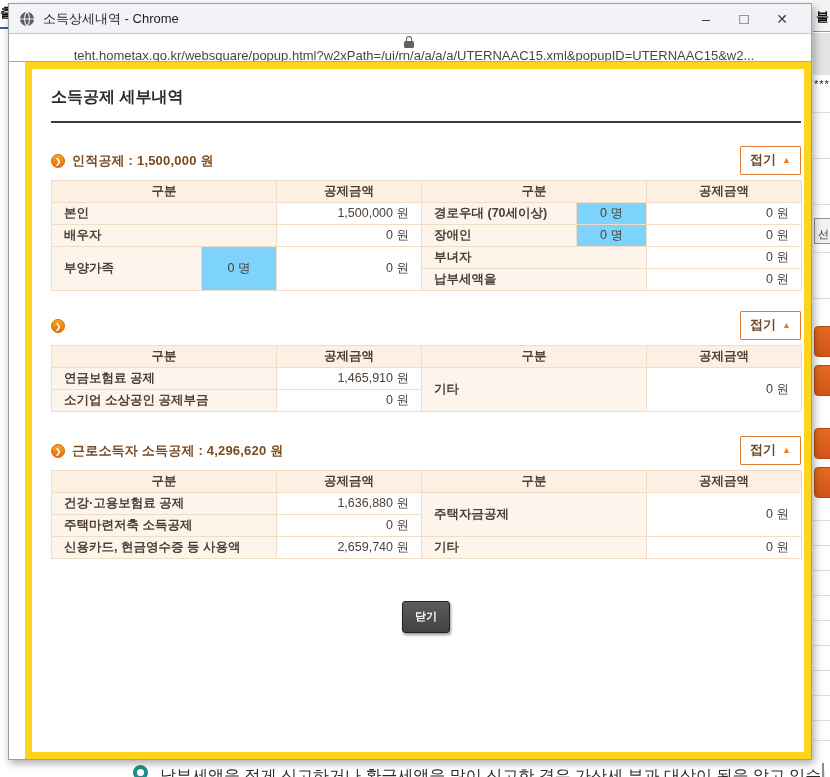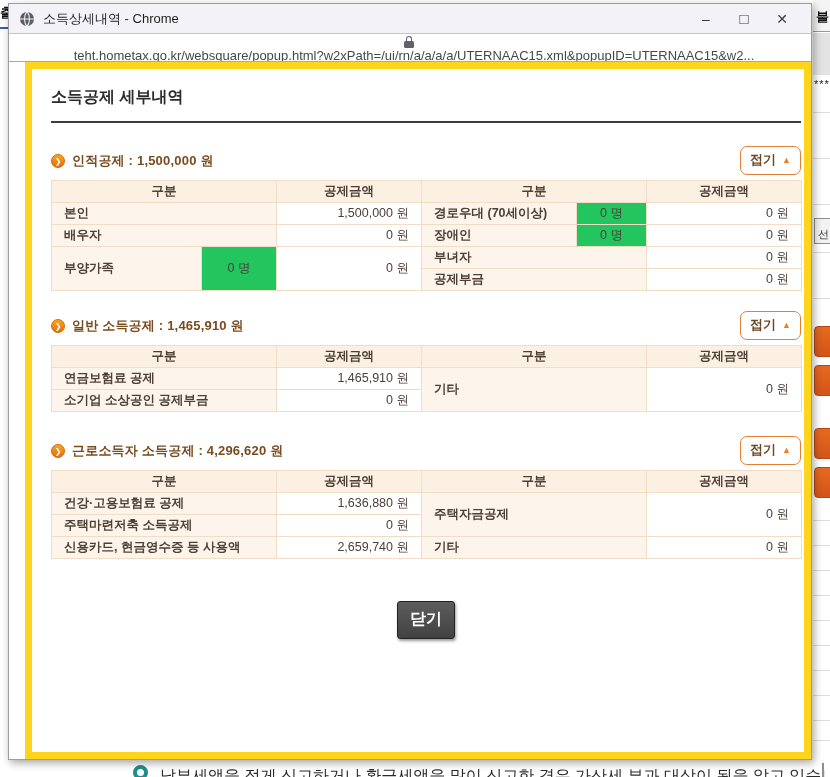--- a/index.html
+++ b/index.html
@@ -63,37 +63,37 @@
 
   .sec-head { display:flex; align-items:center; position:relative; height:27px; }
   .sec-head.s1 { margin-top:24px; }
   .sec-head.s2 { margin-top:21px; }
   .sec-head.s3 { margin-top:25px; }
   .bullet-icon { width:14px; height:14px; border-radius:50%;
     background:linear-gradient(#f6a623,#e46f0e); border:1px solid #cf6a00;
     color:#fff; font-size:8px; line-height:13px; text-align:center; flex:0 0 14px; }
   .sec-title { margin-left:7px; font-size:13px; font-weight:bold; color:#7a4b1e; letter-spacing:.2px; }
   .fold-btn { margin-left:auto; display:flex; align-items:center; gap:6px;
-    background:#fff; border:1px solid #e07f35; border-radius:7px;
+    background:#fff; border:1px solid #e07f35; border-radius:1px;
     padding:4px 9px 5px; cursor:pointer; }
   .fold-label { font-size:13px; font-weight:bold; color:#6b4722; }
   .fold-arrow { font-size:9px; color:#ef7c1f; }
 
   table.dtable { width:750px; border-collapse:collapse; table-layout:fixed;
     margin-top:6px; border-top:1px solid #b7ab9e; }
   .dtable th, .dtable td { border:1px solid #f1dcc5; height:22px;
     font-size:12.5px; color:#4e4037; overflow:hidden; white-space:nowrap; }
   .dtable th { background:#fcf0e3; font-weight:bold; text-align:center; }
   .dtable td.lbl { background:#fdf5ec; text-align:left; padding-left:12px; font-weight:bold; }
-  .dtable td.cnt { background:#22c55e; text-align:center; }
+  .dtable td.cnt { background:#7dd3fc; text-align:center; }
   .dtable td.val { background:#fff; text-align:right; padding-right:12px; }
 
   .close-row { text-align:center; margin-top:42px; }
   .close-btn { background:linear-gradient(#5c5c5c,#424242); border:1px solid #222;
-    border-radius:3px; color:#fff; font-size:16px; font-weight:bold;
+    border-radius:3px; color:#fff; font-size:11px; font-weight:bold;
     padding:7px 12px 8px; cursor:pointer; box-shadow:1px 2px 3px rgba(0,0,0,.4); }
 </style>
 </head>
 <body>
 
 <div class="bg-left-text">출</div>
 <div class="bg-left-line"></div>
 
 <div class="bg-right">
   <div class="bg-right-top">불</div>
@@ -193,29 +193,28 @@
           <td class="val">0 원</td>
         </tr>
         <tr>
           <td rowspan="2" class="lbl">부양가족</td>
           <td rowspan="2" class="cnt">0 명</td>
           <td rowspan="2" class="val">0 원</td>
           <td colspan="2" class="lbl">부녀자</td>
           <td class="val">0 원</td>
         </tr>
         <tr>
-          <td colspan="2" class="lbl">공제부금</td>
+          <td colspan="2" class="lbl">납부세액을</td>
           <td class="val">0 원</td>
         </tr>
       </tbody>
         </table>
 
       <div class="sec-head s2">
         <span class="bullet-icon">❯</span>
-        <span class="sec-title">일반 소득공제 : 1,465,910 원</span>
         <button class="fold-btn">
           <span class="fold-label">접기</span>
           <span class="fold-arrow">▲</span>
         </button>
       </div>
       <table class="dtable">
         <colgroup>
             <col style="width:225px">
             <col style="width:145px">
             <col style="width:225px">

